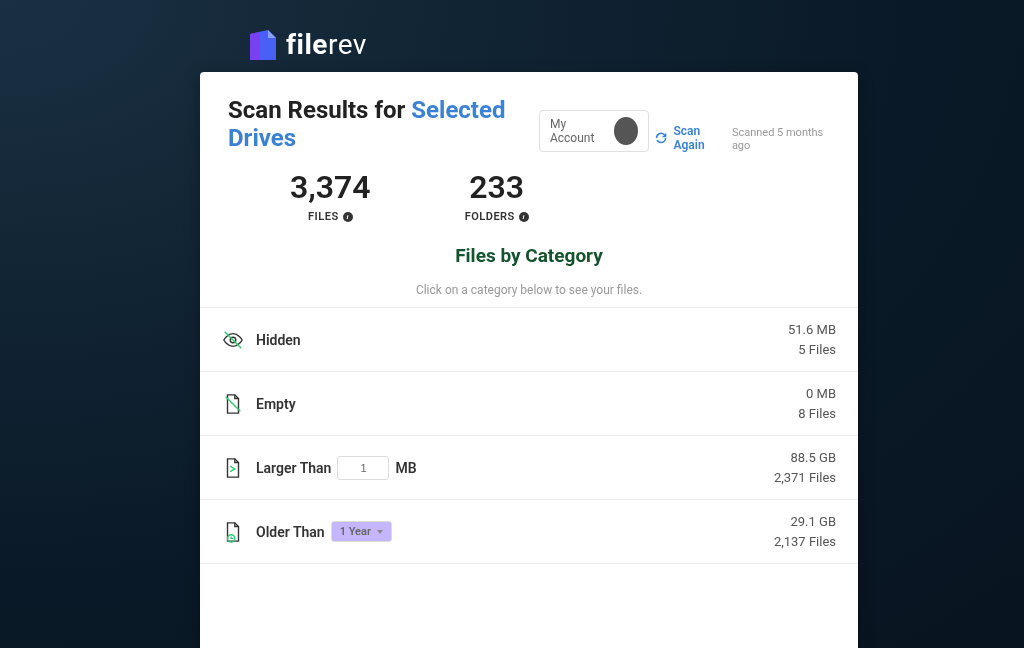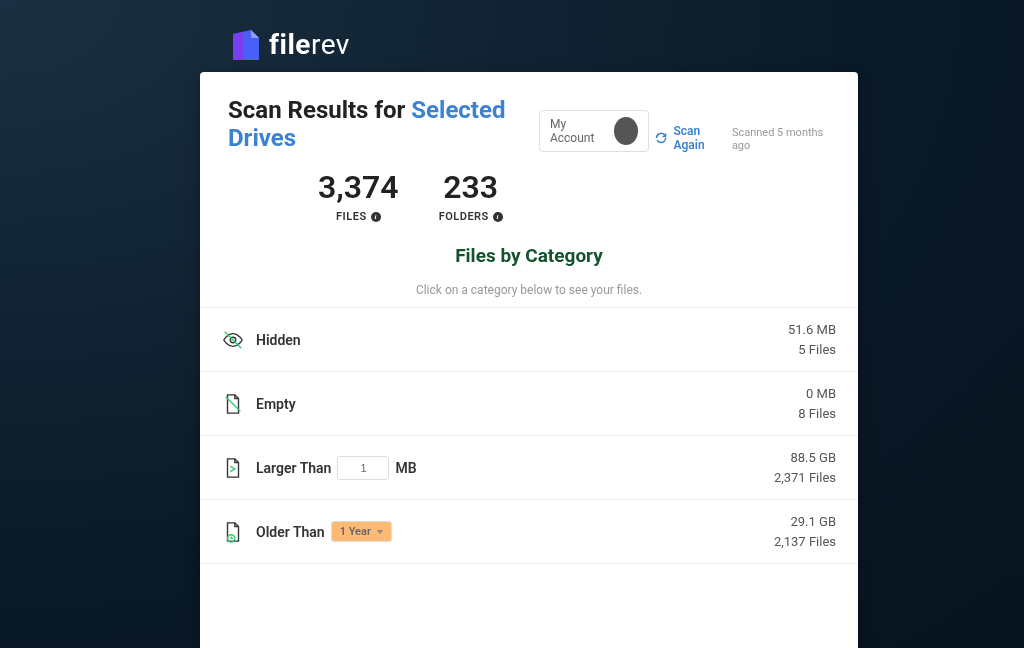--- a/index.html
+++ b/index.html
@@ -7,21 +7,21 @@
     font-family: -apple-system, BlinkMacSystemFont, "Segoe UI", Roboto, Helvetica, Arial, sans-serif;
     background: radial-gradient(ellipse at top left, #1a3042 0%, #0a1a28 60%, #081420 100%);
     width: 1024px;
     height: 648px;
     overflow: hidden;
     position: relative;
   }
   .logo-row {
     position: absolute;
     top: 28px;
-    left: 233px;
+    left: 250px;
     display: flex;
     align-items: center;
     gap: 10px;
   }
   .logo-row span {
     color: #fff;
     font-size: 28px;
     font-weight: 400;
     letter-spacing: 0.5px;
   }
@@ -82,23 +82,23 @@
     font-weight: 600;
     cursor: pointer;
   }
   .scanned-ago {
     font-size: 11px;
     color: #999;
   }
   .stats-row {
     display: flex;
     justify-content: flex-start;
-    gap: 40px;
+    gap: 94px;
     padding: 18px 0 14px 0;
-    margin-left: 118px;
+    margin-left: 90px;
   }
   .stat { text-align: center; }
   .stat .num {
     font-size: 32px;
     font-weight: 600;
     color: #222;
     line-height: 1.1;
   }
   .stat .lbl {
     font-size: 11px;
@@ -176,21 +176,21 @@
     border: 1px solid #ddd;
     border-radius: 3px;
     text-align: center;
     font-size: 11px;
     color: #666;
   }
   .select-btn {
     display: inline-flex;
     align-items: center;
     gap: 6px;
-    background: #fdba74;
+    background: #c4b5fd;
     border: 1px solid #ddd;
     border-radius: 3px;
     padding: 3px 8px;
     font-size: 11px;
     color: #666;
     cursor: pointer;
   }
   .select-btn::after {
     content: "";
     width: 0; height: 0;

